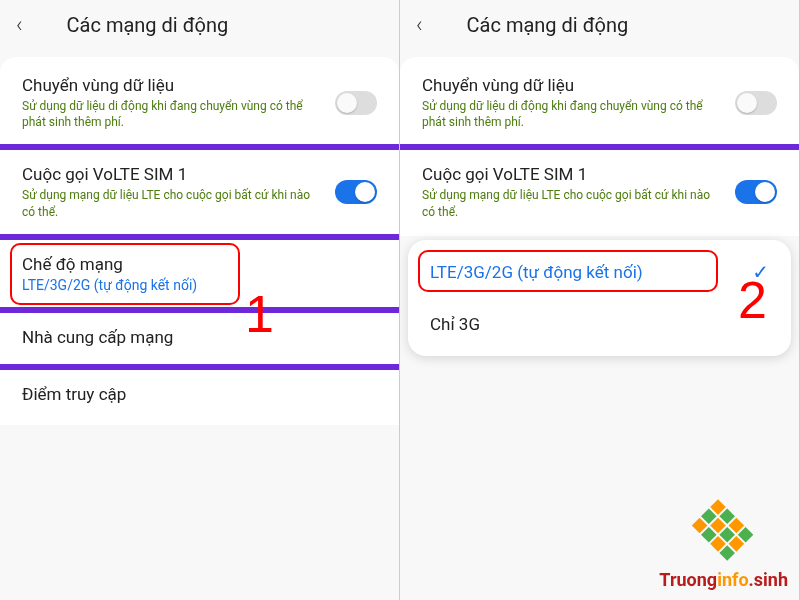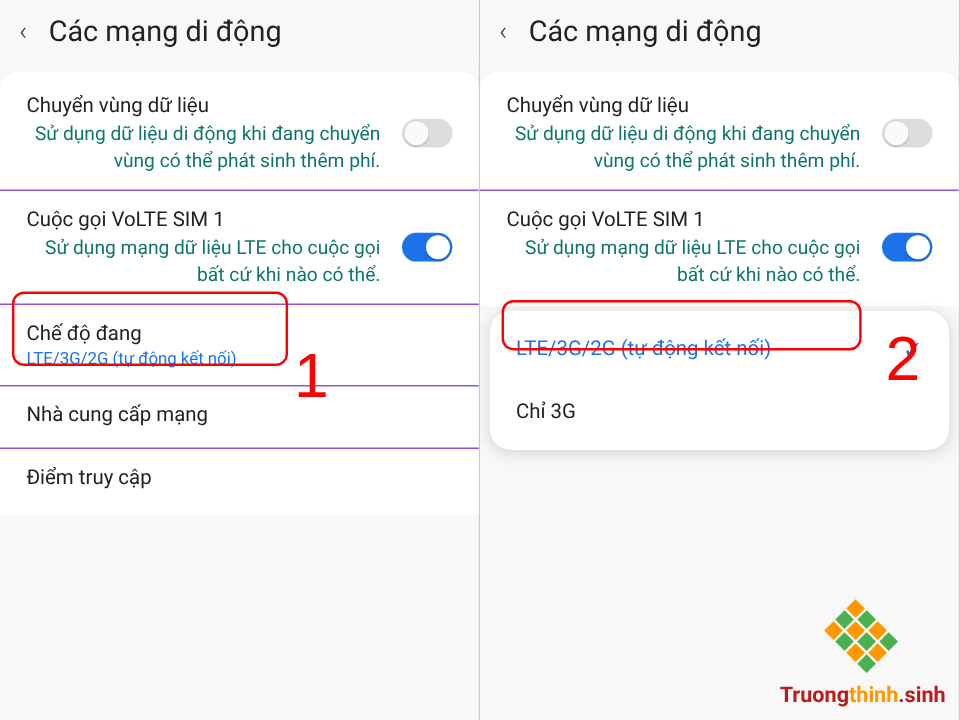--- a/index.html
+++ b/index.html
@@ -26,47 +26,47 @@
       padding: 12px 16px;
       background: #f8f8f8;
     }
     .back-icon {
       font-size: 22px;
       color: #333;
       margin-right: 18px;
       font-weight: 300;
     }
     .title {
-      font-size: 24px;
+      font-size: 20px;
       color: #222;
       font-weight: 400;
+      margin-left: 26px;
     }
     .content {
       background: #fff;
       margin-top: 8px;
       border-radius: 16px 16px 0 0;
       padding: 4px 0;
     }
     .row {
       padding: 14px 22px;
-      border-bottom: 1px solid #6d28d9;
+      border-bottom: 6px solid #6d28d9;
       position: relative;
     }
     .row:last-child { border-bottom: none; }
     .row-title {
       font-size: 17px;
       color: #222;
       margin-bottom: 3px;
     }
     .row-desc {
-      font-size: 16px;
-      color: #0f766e;
+      font-size: 12px;
+      color: #4d7c0f;
       line-height: 1.35;
       padding-right: 60px;
-      text-align: right;
     }
     .row-value {
       font-size: 14px;
       color: #1a73e8;
       margin-top: 2px;
     }
     .toggle {
       position: absolute;
       right: 22px;
       top: 50%;
@@ -181,21 +181,21 @@
       <div class="row-title">Chuyển vùng dữ liệu</div>
       <div class="row-desc">Sử dụng dữ liệu di động khi đang chuyển vùng có thể phát sinh thêm phí.</div>
       <div class="toggle toggle-off"></div>
     </div>
     <div class="row">
       <div class="row-title">Cuộc gọi VoLTE SIM 1</div>
       <div class="row-desc">Sử dụng mạng dữ liệu LTE cho cuộc gọi bất cứ khi nào có thể.</div>
       <div class="toggle toggle-on"></div>
     </div>
     <div class="row" style="position:relative;">
-      <div class="row-title">Chế độ đang</div>
+      <div class="row-title">Chế độ mạng</div>
       <div class="row-value">LTE/3G/2G (tự động kết nối)</div>
     </div>
     <div class="row">
       <div class="row-title">Nhà cung cấp mạng</div>
     </div>
     <div class="row">
       <div class="row-title">Điểm truy cập</div>
     </div>
   </div>
   <div class="highlight-box" style="left:10px; top:243px; width:230px; height:62px;"></div>
@@ -243,15 +243,15 @@
         <div class="wm-sq sq-o"></div>
         <div class="wm-sq sq-g"></div>
         <div class="wm-sq sq-o"></div>
       <div class="wm-sq sq-o"></div>
         <div class="wm-sq sq-g"></div>
         <div class="wm-sq sq-o"></div>
         <div class="wm-sq sq-g"></div>
     </div>
   </div>
   <div class="wm-text">
-    <span class="wm-green">Truong</span><span class="wm-orange">thinh</span><span class="wm-green">.sinh</span>
+    <span class="wm-green">Truong</span><span class="wm-orange">info</span><span class="wm-green">.sinh</span>
   </div>
 </div>
 
 </body></html>

